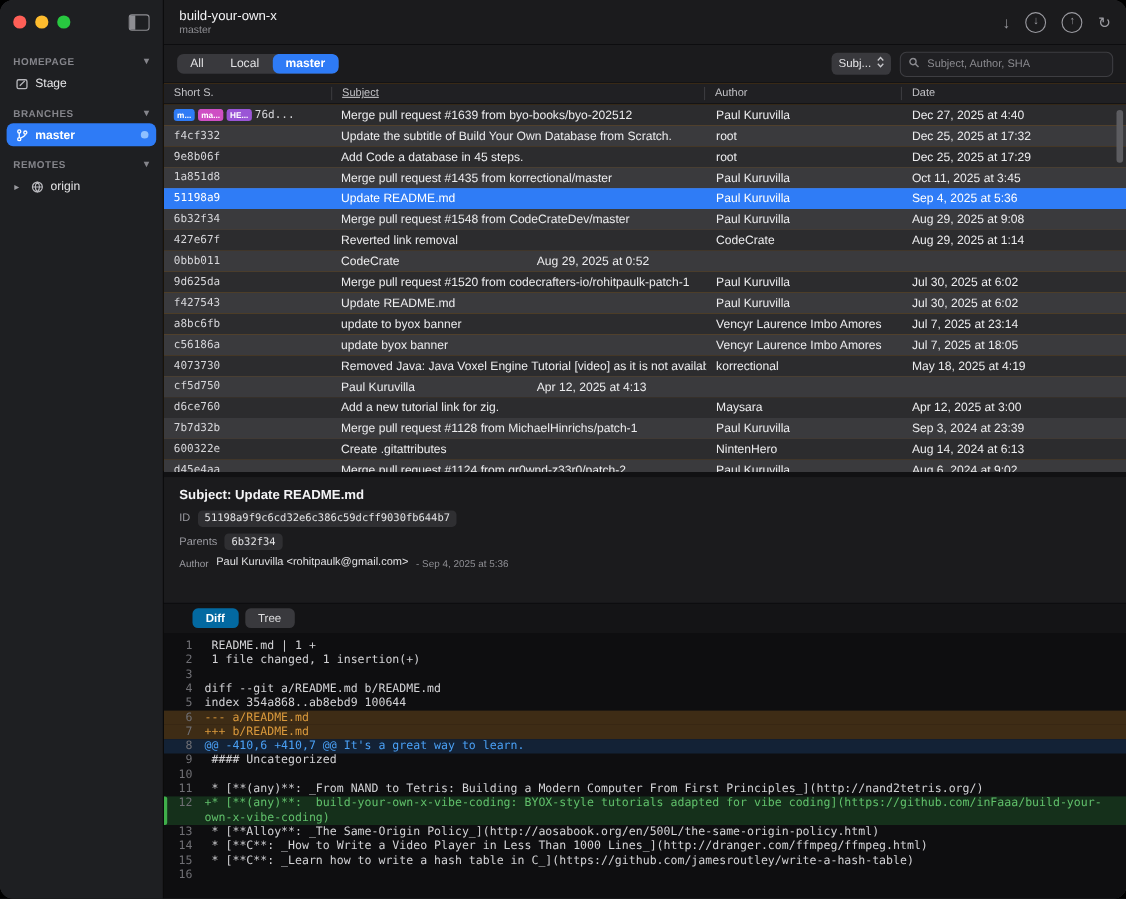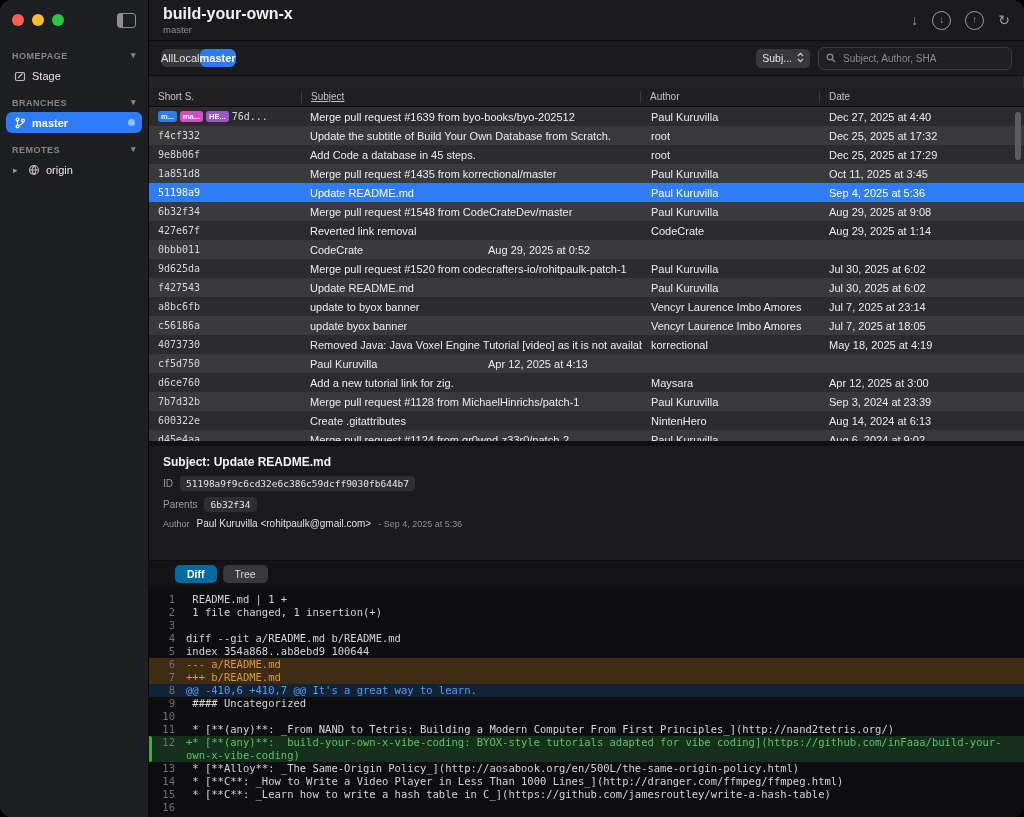--- a/index.html
+++ b/index.html
@@ -22,39 +22,39 @@
   .sb-item{display:flex;align-items:center;gap:6px;margin:1px 6px;padding:4px 7px;border-radius:6px;font-size:11px;color:#e6e6e8;cursor:pointer;}
   .sb-item.selected{background:#2e7bf6;color:#fff;font-weight:bold;}
   .sb-item .dot{margin-left:auto;width:7px;height:7px;border-radius:50%;background:#8fc0ff;}
   .sb-icon{width:13px;height:13px;display:flex;align-items:center;justify-content:center;color:#b8b8bd;flex:0 0 auto;}
   .sb-item.selected .sb-icon{color:#fff;}
   .sb-expander{color:#9a9aa0;font-size:9px;width:8px;}
 
   
   .main{flex:1;display:flex;flex-direction:column;min-width:0;}
   .titlebar{height:40px;background:#1b1b1d;display:flex;align-items:center;padding:0 14px;border-bottom:1px solid #0d0d0f;}
-  .title{font-size:16px;font-weight:bold;color:#f2f2f4;}
+  .title{font-size:12px;font-weight:normal;color:#f2f2f4;}
   .subtitle{font-size:9.5px;color:#8e8e93;margin-top:1px;}
   .tb-actions{margin-left:auto;display:flex;align-items:center;gap:14px;color:#9a9aa0;}
   .tb-btn{display:flex;align-items:center;justify-content:center;cursor:pointer;font-size:14px;line-height:1;}
   .tb-circle{width:17px;height:17px;border:1.5px solid #9a9aa0;border-radius:50%;font-size:10px;}
 
   
   .filterbar{height:34px;background:#1b1b1d;display:flex;align-items:center;padding:0 12px;gap:8px;border-bottom:1px solid #0d0d0f;}
   .segctl{display:flex;background:#39393d;border-radius:6px;overflow:hidden;}
-  .seg{border:none;background:transparent;color:#e2e2e4;font-size:11px;padding:3px 0;font-family:inherit;cursor:pointer;border-radius:6px;}
+  .seg{border:none;background:transparent;color:#e2e2e4;font-size:11px;padding:3px 12px;font-family:inherit;cursor:pointer;border-radius:6px;}
   .seg.active{background:#2e7bf6;color:#fff;font-weight:bold;}
   .fb-spacer{flex:1;}
   .sortctl{display:flex;align-items:center;gap:5px;background:#39393d;border-radius:5px;padding:3px 6px;font-size:10.5px;color:#e2e2e4;cursor:pointer;}
   .search{display:flex;align-items:center;gap:5px;width:178px;height:21px;border:1px solid #3e3e42;border-radius:6px;padding:0 7px;background:#202023;}
   .search input{flex:1;border:none;background:transparent;outline:none;font-size:10px;color:#e6e6e8;font-family:inherit;min-width:0;}
   .search input::placeholder{color:#8a8a8f;}
 
   
-  .table{height:352px;position:relative;background:#a16207;margin-top:12px;}
+  .table{height:352px;position:relative;background:#a16207;}
   .thead{height:18px;display:flex;background:#202023;border-bottom:1px solid #0e0e10;font-size:10px;color:#c2c2c6;align-items:center;}
   .th{padding:0 9px;border-right:1px solid #3a3a3e;height:12px;line-height:12px;white-space:nowrap;overflow:hidden;}
   .tbody{height:334px;overflow:hidden;}
   .trow{display:flex;height:19px;align-items:center;font-size:11px;color:#ececee;background:#2c2c2e;cursor:pointer;}
   .trow.alt{background:#3a3a3d;}
   .trow.selected{background:#2f7cf6;color:#fff;}
   .cell{padding:0 9px;white-space:nowrap;overflow:hidden;}
   .c-sha{width:134px;min-width:134px;display:flex;align-items:center;gap:3px;font-family:"DejaVu Sans Mono",monospace;font-size:10px;color:#d6d6da;}
   .trow.selected .c-sha{color:#fff;}
   .c-subject{flex:1;min-width:0;}

